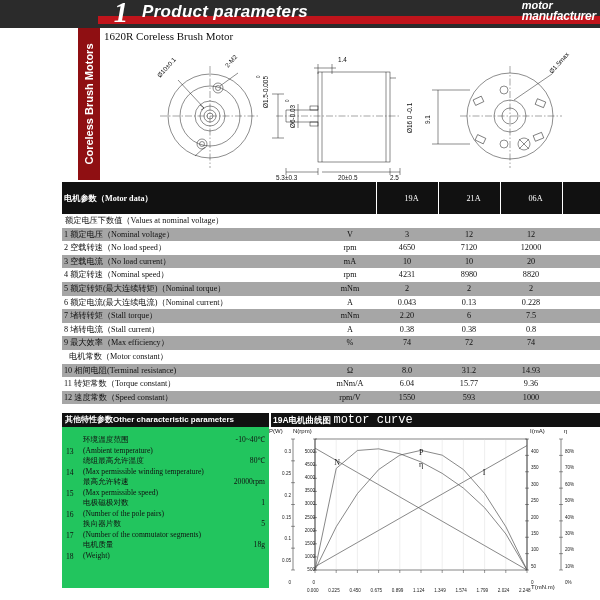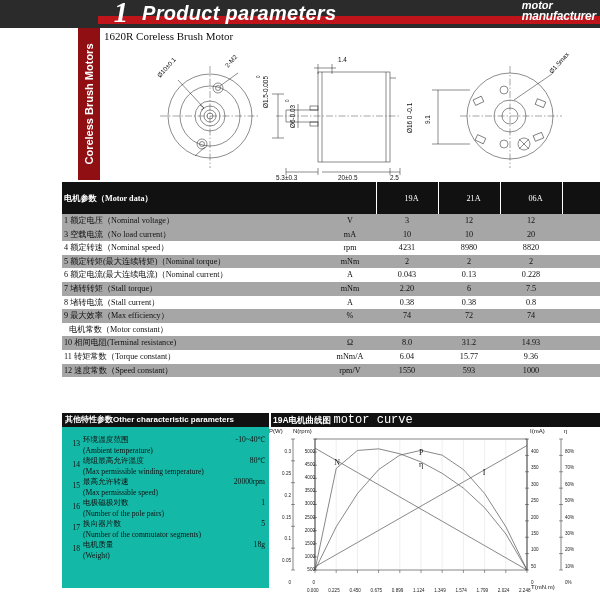--- a/index.html
+++ b/index.html
@@ -37,21 +37,21 @@
     font-size: 29px;
     line-height: 32px;
     text-align: center;
   }
   .hdr-title {
     position: absolute; left: 142px; top: 2px;
     color: #ffffff;
     font-family: "Liberation Sans", sans-serif;
     font-style: italic;
     font-weight: bold;
-    font-size: 20px;
+    font-size: 17px;
     letter-spacing: 0.3px;
     white-space: nowrap;
   }
   .hdr-brand {
     position: absolute; right: 4px; top: 0px;
     text-align: left;
     color: #ffffff;
     font-family: "Liberation Sans", sans-serif;
     font-style: italic;
     font-weight: bold;
@@ -129,21 +129,21 @@
   tr.sub td   { background: #ffffff; }
   .sub .c-name { padding-left: 3px; }
 
   
   .boxed { border-left: 1px solid #ffffff; }
 
   
   .bot-left {
     position: absolute; left: 62px; top: 413px;
     width: 207px; height: 175px;
-    background: #14b8a6;
+    background: #22c55e;
   }
   .bot-left .bl-hdr {
     width: 207px; height: 14px;
     background: #111111;
     color: #ffffff;
     font-family: "Liberation Sans", sans-serif;
     font-weight: bold;
     font-size: 8px;
     line-height: 14px;
     padding-left: 3px;
@@ -152,21 +152,21 @@
   }
   .ochar {
     position: relative;
     margin-top: 8px;
     font-family: "Liberation Serif", serif;
     font-size: 7.6px;
     color: #111;
     line-height: 10.5px;
   }
   .ochar .row { position: relative; height: 21px; }
-  .ochar .idx { position: absolute; left: 4px; top: 4px; width: 14px; text-align: right; }
+  .ochar .idx { position: absolute; left: 4px; top: 12px; width: 14px; }
   .ochar .cn  { position: absolute; left: 21px; top: 0; white-space: nowrap; }
   .ochar .en  { position: absolute; left: 21px; top: 10.5px; white-space: nowrap; }
   .ochar .vv  { position: absolute; right: 4px; top: 0; white-space: nowrap; }
 
   .bot-right {
     position: absolute; left: 271px; top: 413px;
     width: 329px; height: 177px;
     background: #ffffff;
   }
   .bot-right .br-hdr {
@@ -326,27 +326,38 @@
   <table class="tbl">
     <tbody>
       <tr class="hdrrow">
         <td class="c-name">电机参数（Motor data）</td>
         <td class="c-unit"></td>
         <td class="c-val boxed">19A</td>
         <td class="c-val boxed">21A</td>
         <td class="c-val boxed">06A</td>
         <td class="c-blank boxed"></td>
       </tr>
+      <tr class="sub">
+        <td class="c-name" colspan="6">额定电压下数值（Values at nominal voltage）</td>
+      </tr>
 
       <tr class="shade">
         <td class="c-name"><span>1</span>&nbsp;<span>额定电压（Nominal voltage）</span></td>
         <td class="c-unit">V</td>
         <td class="c-val">3</td>
         <td class="c-val">12</td>
         <td class="c-val">12</td>
+        <td class="c-blank"></td>
+      </tr>
+      <tr class="plain">
+        <td class="c-name"><span>2</span>&nbsp;<span>空载转速（No load speed）</span></td>
+        <td class="c-unit">rpm</td>
+        <td class="c-val">4650</td>
+        <td class="c-val">7120</td>
+        <td class="c-val">12000</td>
         <td class="c-blank"></td>
       </tr>
       <tr class="shade">
         <td class="c-name"><span>3</span>&nbsp;<span>空载电流（No load current）</span></td>
         <td class="c-unit">mA</td>
         <td class="c-val">10</td>
         <td class="c-val">10</td>
         <td class="c-val">20</td>
         <td class="c-blank"></td>
       </tr>

